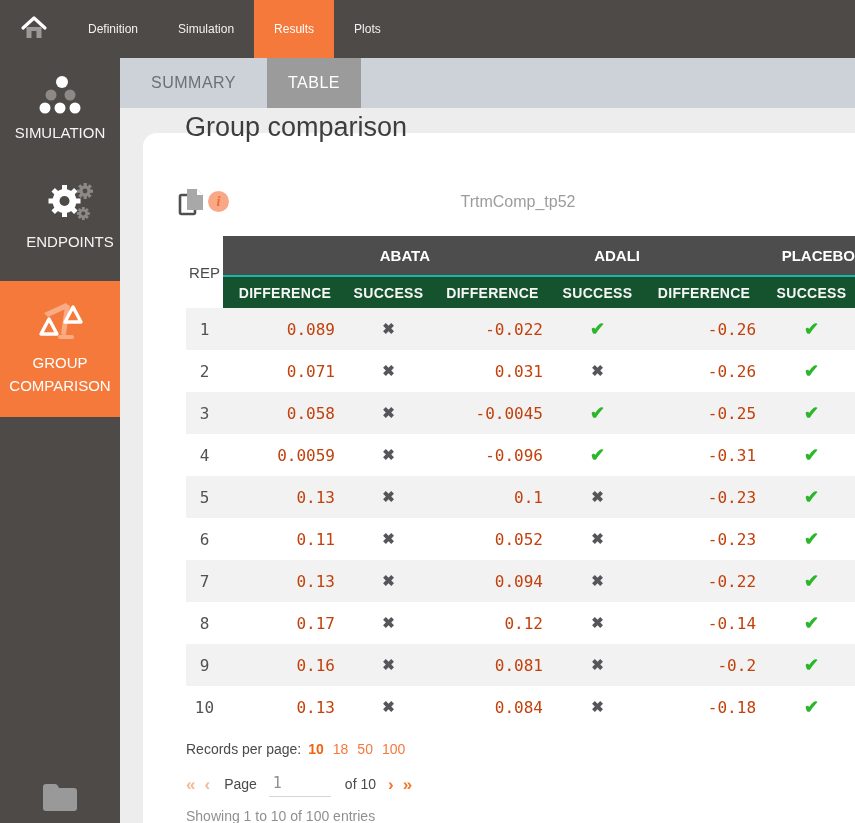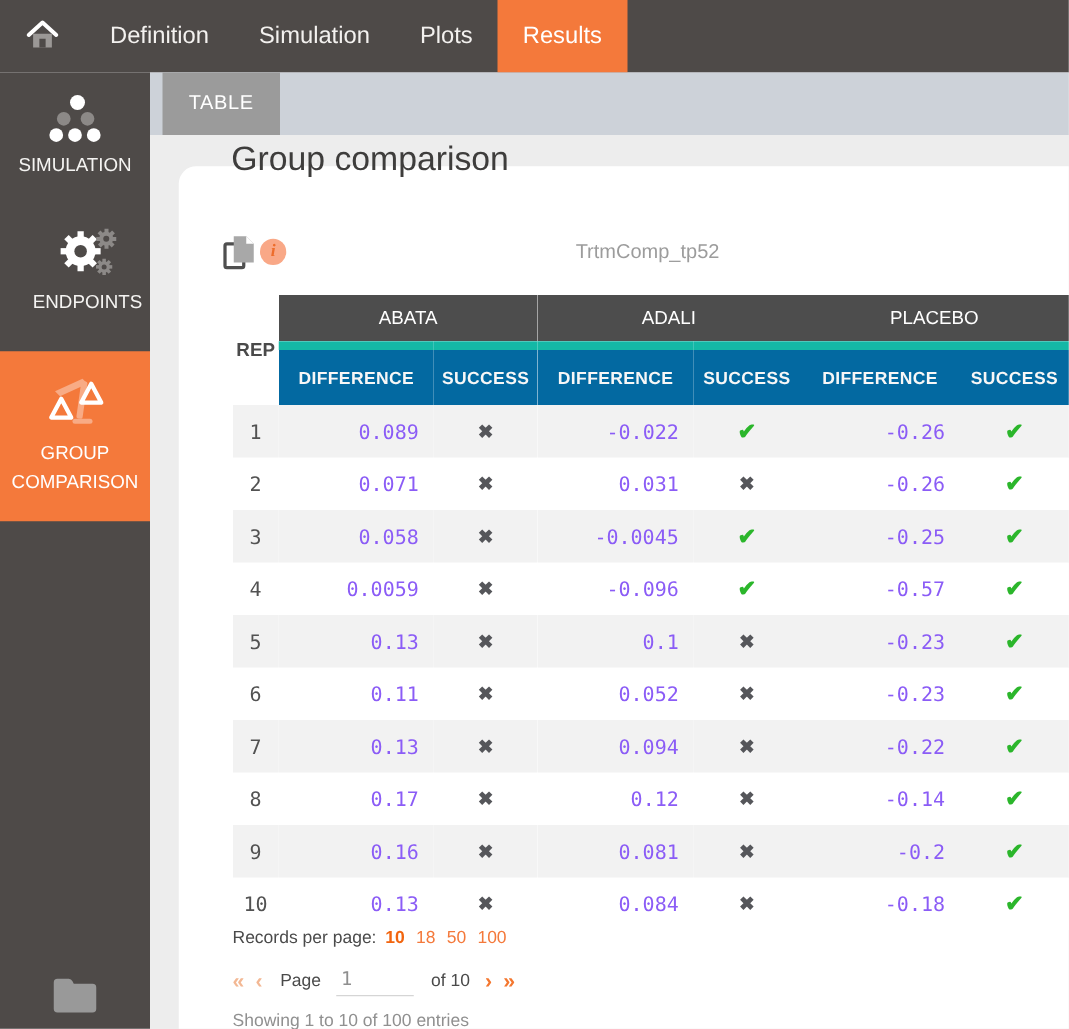--- a/index.html
+++ b/index.html
@@ -9,21 +9,21 @@
     background:#ededed;
   }
   
   .topnav {
     position:absolute; left:0; top:0; width:855px; height:58px;
     background:#4e4a48; display:flex; align-items:stretch;
   }
   .home-btn { width:68px; display:flex; align-items:center; justify-content:center; cursor:pointer; }
   .nav-item {
     padding:0 20px; display:flex; align-items:center;
-    color:#f3f1ef; font-size:19px; cursor:pointer; white-space:nowrap;
+    color:#f3f1ef; font-size:12px; cursor:pointer; white-space:nowrap;
   }
   .nav-item.active { background:#f4793b; color:#fff; }
   
   .sidebar {
     position:absolute; left:0; top:58px; width:120px; height:765px;
     background:#4e4a48;
   }
   .side-item {
     text-align:center; color:#f5f4f2; font-size:15px;
     padding:13px 4px 15px; cursor:pointer; line-height:1.55;
@@ -64,40 +64,40 @@
     position:absolute; left:0; top:8px; width:680px; text-align:center;
     color:#9c9c9c; font-size:16px;
   }
   
   table.cmp {
     position:absolute; left:43px; top:103px; width:669px;
     border-collapse:collapse; table-layout:fixed;
   }
   table.cmp th, table.cmp td { overflow:hidden; }
   th.rep-head {
-    background:#fff; color:#4a4a4a; font-size:15px; font-weight:bold;
+    background:#fff; color:#4a4a4a; font-size:15px; font-weight:normal;
     text-align:center; vertical-align:middle;
   }
   th.group-head {
-    background:#4d4d4d; color:#fff; font-size:15px; font-weight:normal;
-    height:40px; text-align:center; border-bottom:7px solid #14b8a6;
+    background:#4d4d4d; color:#fff; font-size:15px; font-weight:bold;
+    height:40px; text-align:right; border-bottom:2px solid #14b8a6;
   }
   th.sub-head {
-    background:#0369a1; color:#f7f7f7; font-size:14px; font-weight:bold;
-    letter-spacing:0.3px; height:48px; text-align:center;
+    background:#14532d; color:#f7f7f7; font-size:14px; font-weight:bold;
+    letter-spacing:0.3px; height:32px; text-align:center;
   }
   tbody tr { height:42px; }
   tbody tr.odd { background:#f2f2f2; }
   tbody tr.even { background:#fff; }
   td.rep {
     text-align:center; color:#525252; font-size:16px;
     font-family:"DejaVu Sans Mono", monospace;
   }
   td.diff {
-    text-align:right; padding-right:12px; color:#8b5cf6; font-size:16px;
+    text-align:right; padding-right:12px; color:#c2410c; font-size:16px;
     font-family:"DejaVu Sans Mono", monospace;
   }
   td.succ { text-align:center; }
   .check { color:#2bb62b; font-size:18px; font-weight:bold; }
   .cross { color:#55565a; font-size:15px; font-weight:bold; }
   
   .table-footer { position:absolute; left:43px; top:608px; width:640px; }
   .records-line { font-size:14px; color:#4a4a4a; display:flex; align-items:flex-start; }
   .page-sizes { display:inline-flex; gap:9px; margin-left:7px; }
   .page-size { color:#f4793b; cursor:pointer; font-size:14px; }
@@ -123,22 +123,22 @@
 <header class="topnav">
   <div class="home-btn">
     <svg width="28" height="28" viewBox="0 0 28 28">
       <polyline points="3,13 14,3 25,13" fill="none" stroke="#ffffff" stroke-width="3.2" stroke-linecap="round" stroke-linejoin="round"></polyline>
       <rect x="6.5" y="12" width="15" height="11" fill="#9b9896"></rect>
       <rect x="11.5" y="16" width="5" height="7" fill="#4e4a48"></rect>
     </svg>
   </div>
   <div class="nav-item">Definition</div>
   <div class="nav-item">Simulation</div>
+  <div class="nav-item active">Results</div>
   <div class="nav-item">Plots</div>
-  <div class="nav-item active">Results</div>
 </header>
 
 <aside class="sidebar">
   <div class="side-item" style="margin-top:4px;">
     <svg class="icn" width="46" height="40" viewBox="0 0 46 40">
       <circle cx="25" cy="7" r="6" fill="#ffffff"></circle>
       <circle cx="14" cy="20" r="5.5" fill="#8c8987"></circle>
       <circle cx="33" cy="20" r="5.5" fill="#8c8987"></circle>
       <circle cx="8" cy="33" r="5.5" fill="#ffffff"></circle>
       <circle cx="23" cy="33" r="5.5" fill="#ffffff"></circle>
@@ -186,20 +186,21 @@
     <span>GROUP COMPARISON</span>
   </div>
   <div class="folder-wrap">
     <svg width="40" height="32" viewBox="0 0 40 32">
       <path d="M3 6 q0 -3 3 -3 L15 3 q2 0 3 2 l1 2 L34 7 q3 0 3 3 L37 27 q0 3 -3 3 L6 30 q-3 0 -3 -3 Z" fill="#999999"></path>
     </svg>
   </div>
 </aside>
 
 <nav class="tabbar">
+  <div class="tab">SUMMARY</div>
   <div class="tab active">TABLE</div>
 </nav>
 
 <div class="content-bg"></div>
 
 <h1 class="page-title">Group comparison</h1>
 
 <section class="card">
 
   <div class="tool-row">
@@ -267,21 +268,21 @@
           <td class="succ"><span class="check">✔</span></td>
           <td class="diff">-0.25</td>
           <td class="succ"><span class="check">✔</span></td>
         </tr>
         <tr class="even">
           <td class="rep">4</td>
           <td class="diff">0.0059</td>
           <td class="succ"><span class="cross">✖</span></td>
           <td class="diff">-0.096</td>
           <td class="succ"><span class="check">✔</span></td>
-          <td class="diff">-0.57</td>
+          <td class="diff">-0.31</td>
           <td class="succ"><span class="check">✔</span></td>
         </tr>
         <tr class="odd">
           <td class="rep">5</td>
           <td class="diff">0.13</td>
           <td class="succ"><span class="cross">✖</span></td>
           <td class="diff">0.1</td>
           <td class="succ"><span class="cross">✖</span></td>
           <td class="diff">-0.23</td>
           <td class="succ"><span class="check">✔</span></td>

